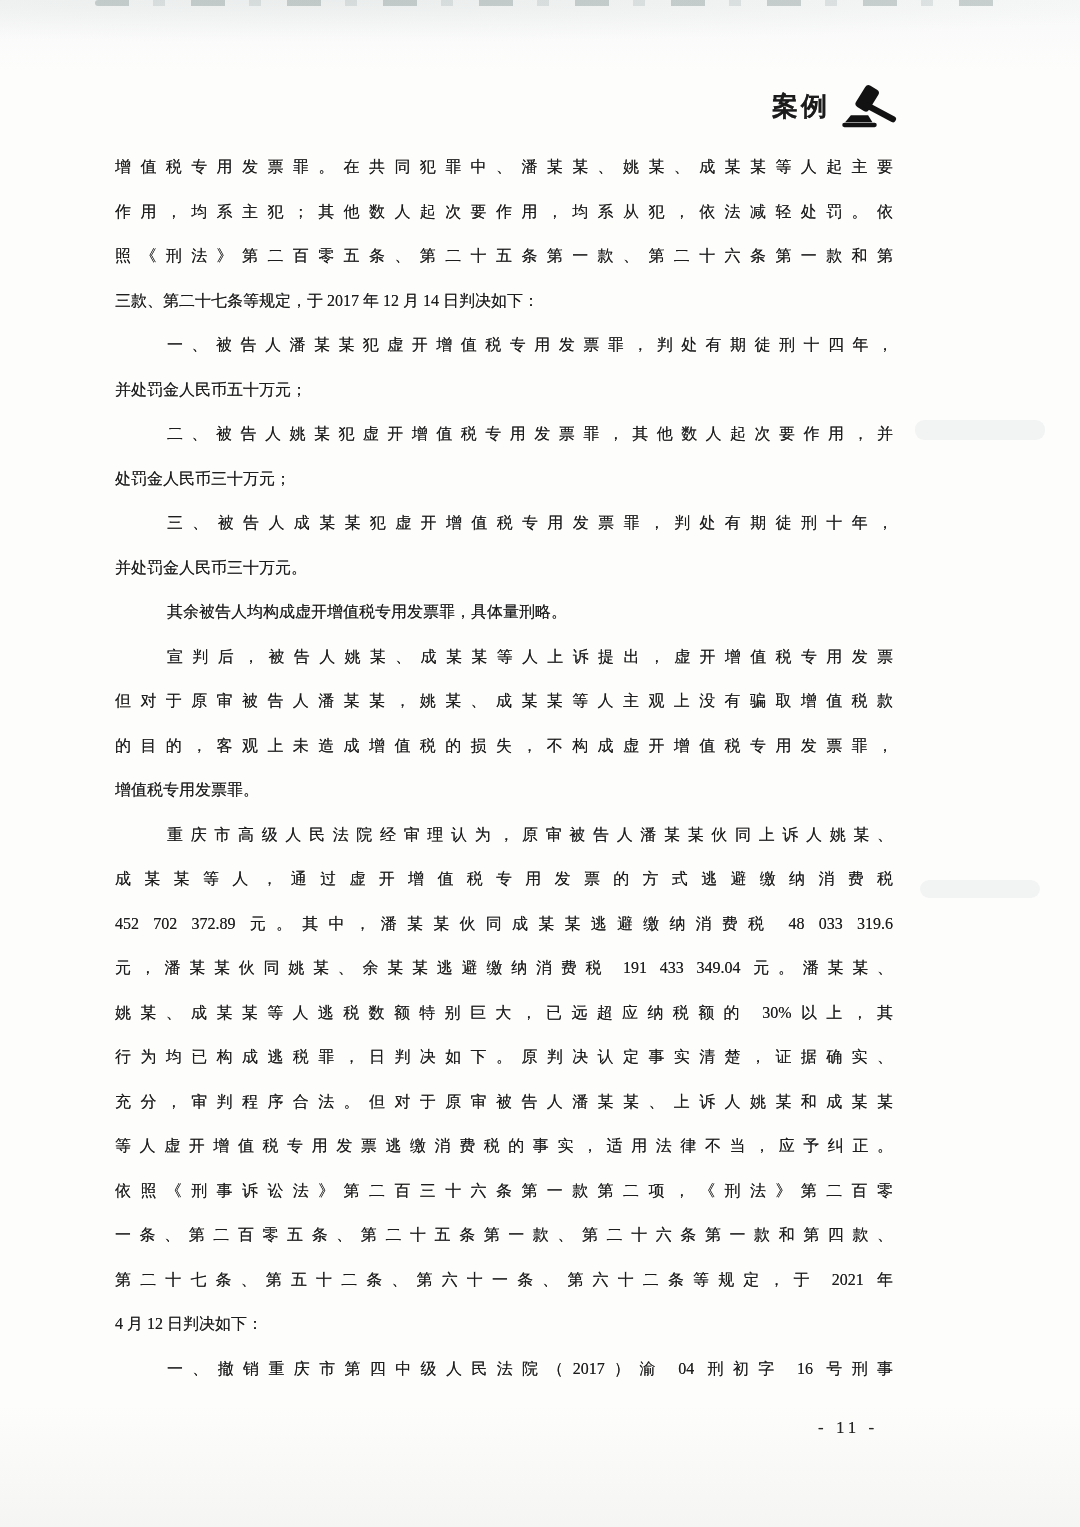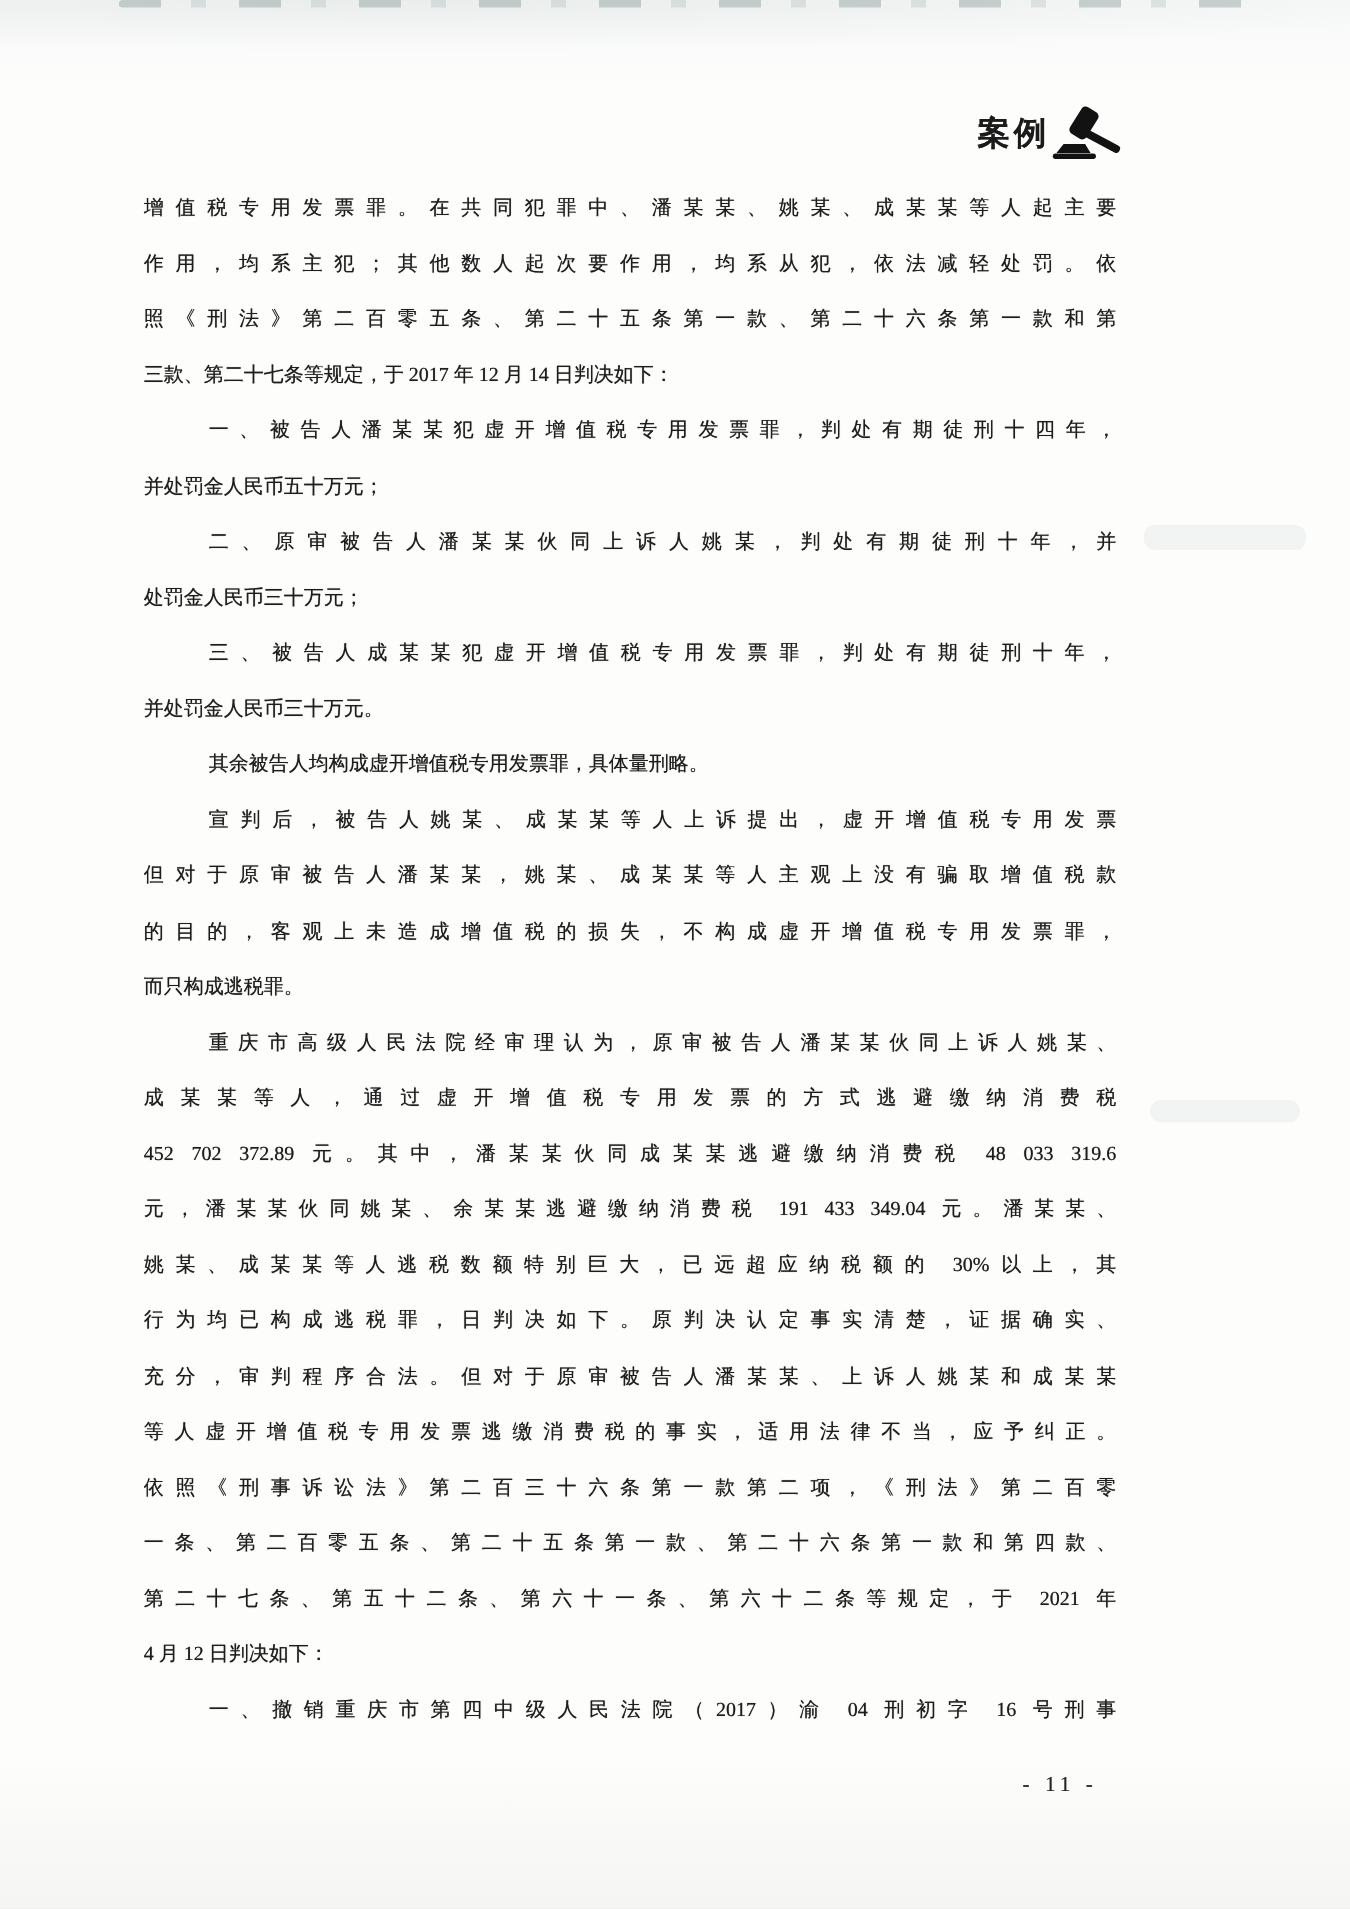--- a/index.html
+++ b/index.html
@@ -27,21 +27,21 @@
     opacity:.8;
   }
   .smudge{
     position:absolute;border-radius:9px;
     background:rgba(188,198,198,0.16);
   }
   .smudge.s1{left:915px;top:420px;width:130px;height:20px;}
   .smudge.s2{left:920px;top:880px;width:120px;height:18px;}
   .header{
     position:absolute;top:84px;right:178px;
-    display:flex;align-items:center;
+    display:flex;align-items:center;gap:10px;
   }
   .header .label{
     font-size:26px;font-weight:700;color:#1b1b1b;
     letter-spacing:3px;line-height:1;
     text-shadow:0 0 .5px rgba(0,0,0,.6);
   }
   .header .gavel{width:62px;height:46px;display:block;}
   .doc-body{
     position:absolute;left:115px;top:145px;width:778px;
   }
@@ -81,29 +81,29 @@
     </svg>
   </div>
 
   <div class="doc-body">
       <div class="line justify">增值税专用发票罪。在共同犯罪中、潘某某、姚某、成某某等人起主要</div>
       <div class="line justify">作用，均系主犯；其他数人起次要作用，均系从犯，依法减轻处罚。依</div>
       <div class="line justify">照《刑法》第二百零五条、第二十五条第一款、第二十六条第一款和第</div>
       <div class="line">三款、第二十七条等规定，于 2017 年 12 月 14 日判决如下：</div>
       <div class="line indent justify">一、被告人潘某某犯虚开增值税专用发票罪，判处有期徒刑十四年，</div>
       <div class="line">并处罚金人民币五十万元；</div>
-      <div class="line indent justify">二、原审被告人潘某某伙同上诉人姚某，判处有期徒刑十年，并</div>
+      <div class="line indent justify">二、被告人姚某犯虚开增值税专用发票罪，其他数人起次要作用，并</div>
       <div class="line">处罚金人民币三十万元；</div>
       <div class="line indent justify">三、被告人成某某犯虚开增值税专用发票罪，判处有期徒刑十年，</div>
       <div class="line">并处罚金人民币三十万元。</div>
       <div class="line indent">其余被告人均构成虚开增值税专用发票罪，具体量刑略。</div>
       <div class="line indent justify">宣判后，被告人姚某、成某某等人上诉提出，虚开增值税专用发票</div>
       <div class="line justify">但对于原审被告人潘某某，姚某、成某某等人主观上没有骗取增值税款</div>
       <div class="line justify">的目的，客观上未造成增值税的损失，不构成虚开增值税专用发票罪，</div>
-      <div class="line">而只构成逃税罪。</div>
+      <div class="line">增值税专用发票罪。</div>
       <div class="line indent justify">重庆市高级人民法院经审理认为，原审被告人潘某某伙同上诉人姚某、</div>
       <div class="line justify">成某某等人，通过虚开增值税专用发票的方式逃避缴纳消费税</div>
       <div class="line justify">452 702 372.89 元。其中，潘某某伙同成某某逃避缴纳消费税 48 033 319.6</div>
       <div class="line justify">元，潘某某伙同姚某、余某某逃避缴纳消费税 191 433 349.04 元。潘某某、</div>
       <div class="line justify">姚某、成某某等人逃税数额特别巨大，已远超应纳税额的 30%以上，其</div>
       <div class="line justify">行为均已构成逃税罪，日判决如下。原判决认定事实清楚，证据确实、</div>
       <div class="line justify">充分，审判程序合法。但对于原审被告人潘某某、上诉人姚某和成某某</div>
       <div class="line justify">等人虚开增值税专用发票逃缴消费税的事实，适用法律不当，应予纠正。</div>
       <div class="line justify">依照《刑事诉讼法》第二百三十六条第一款第二项，《刑法》第二百零</div>
       <div class="line justify">一条、第二百零五条、第二十五条第一款、第二十六条第一款和第四款、</div>

